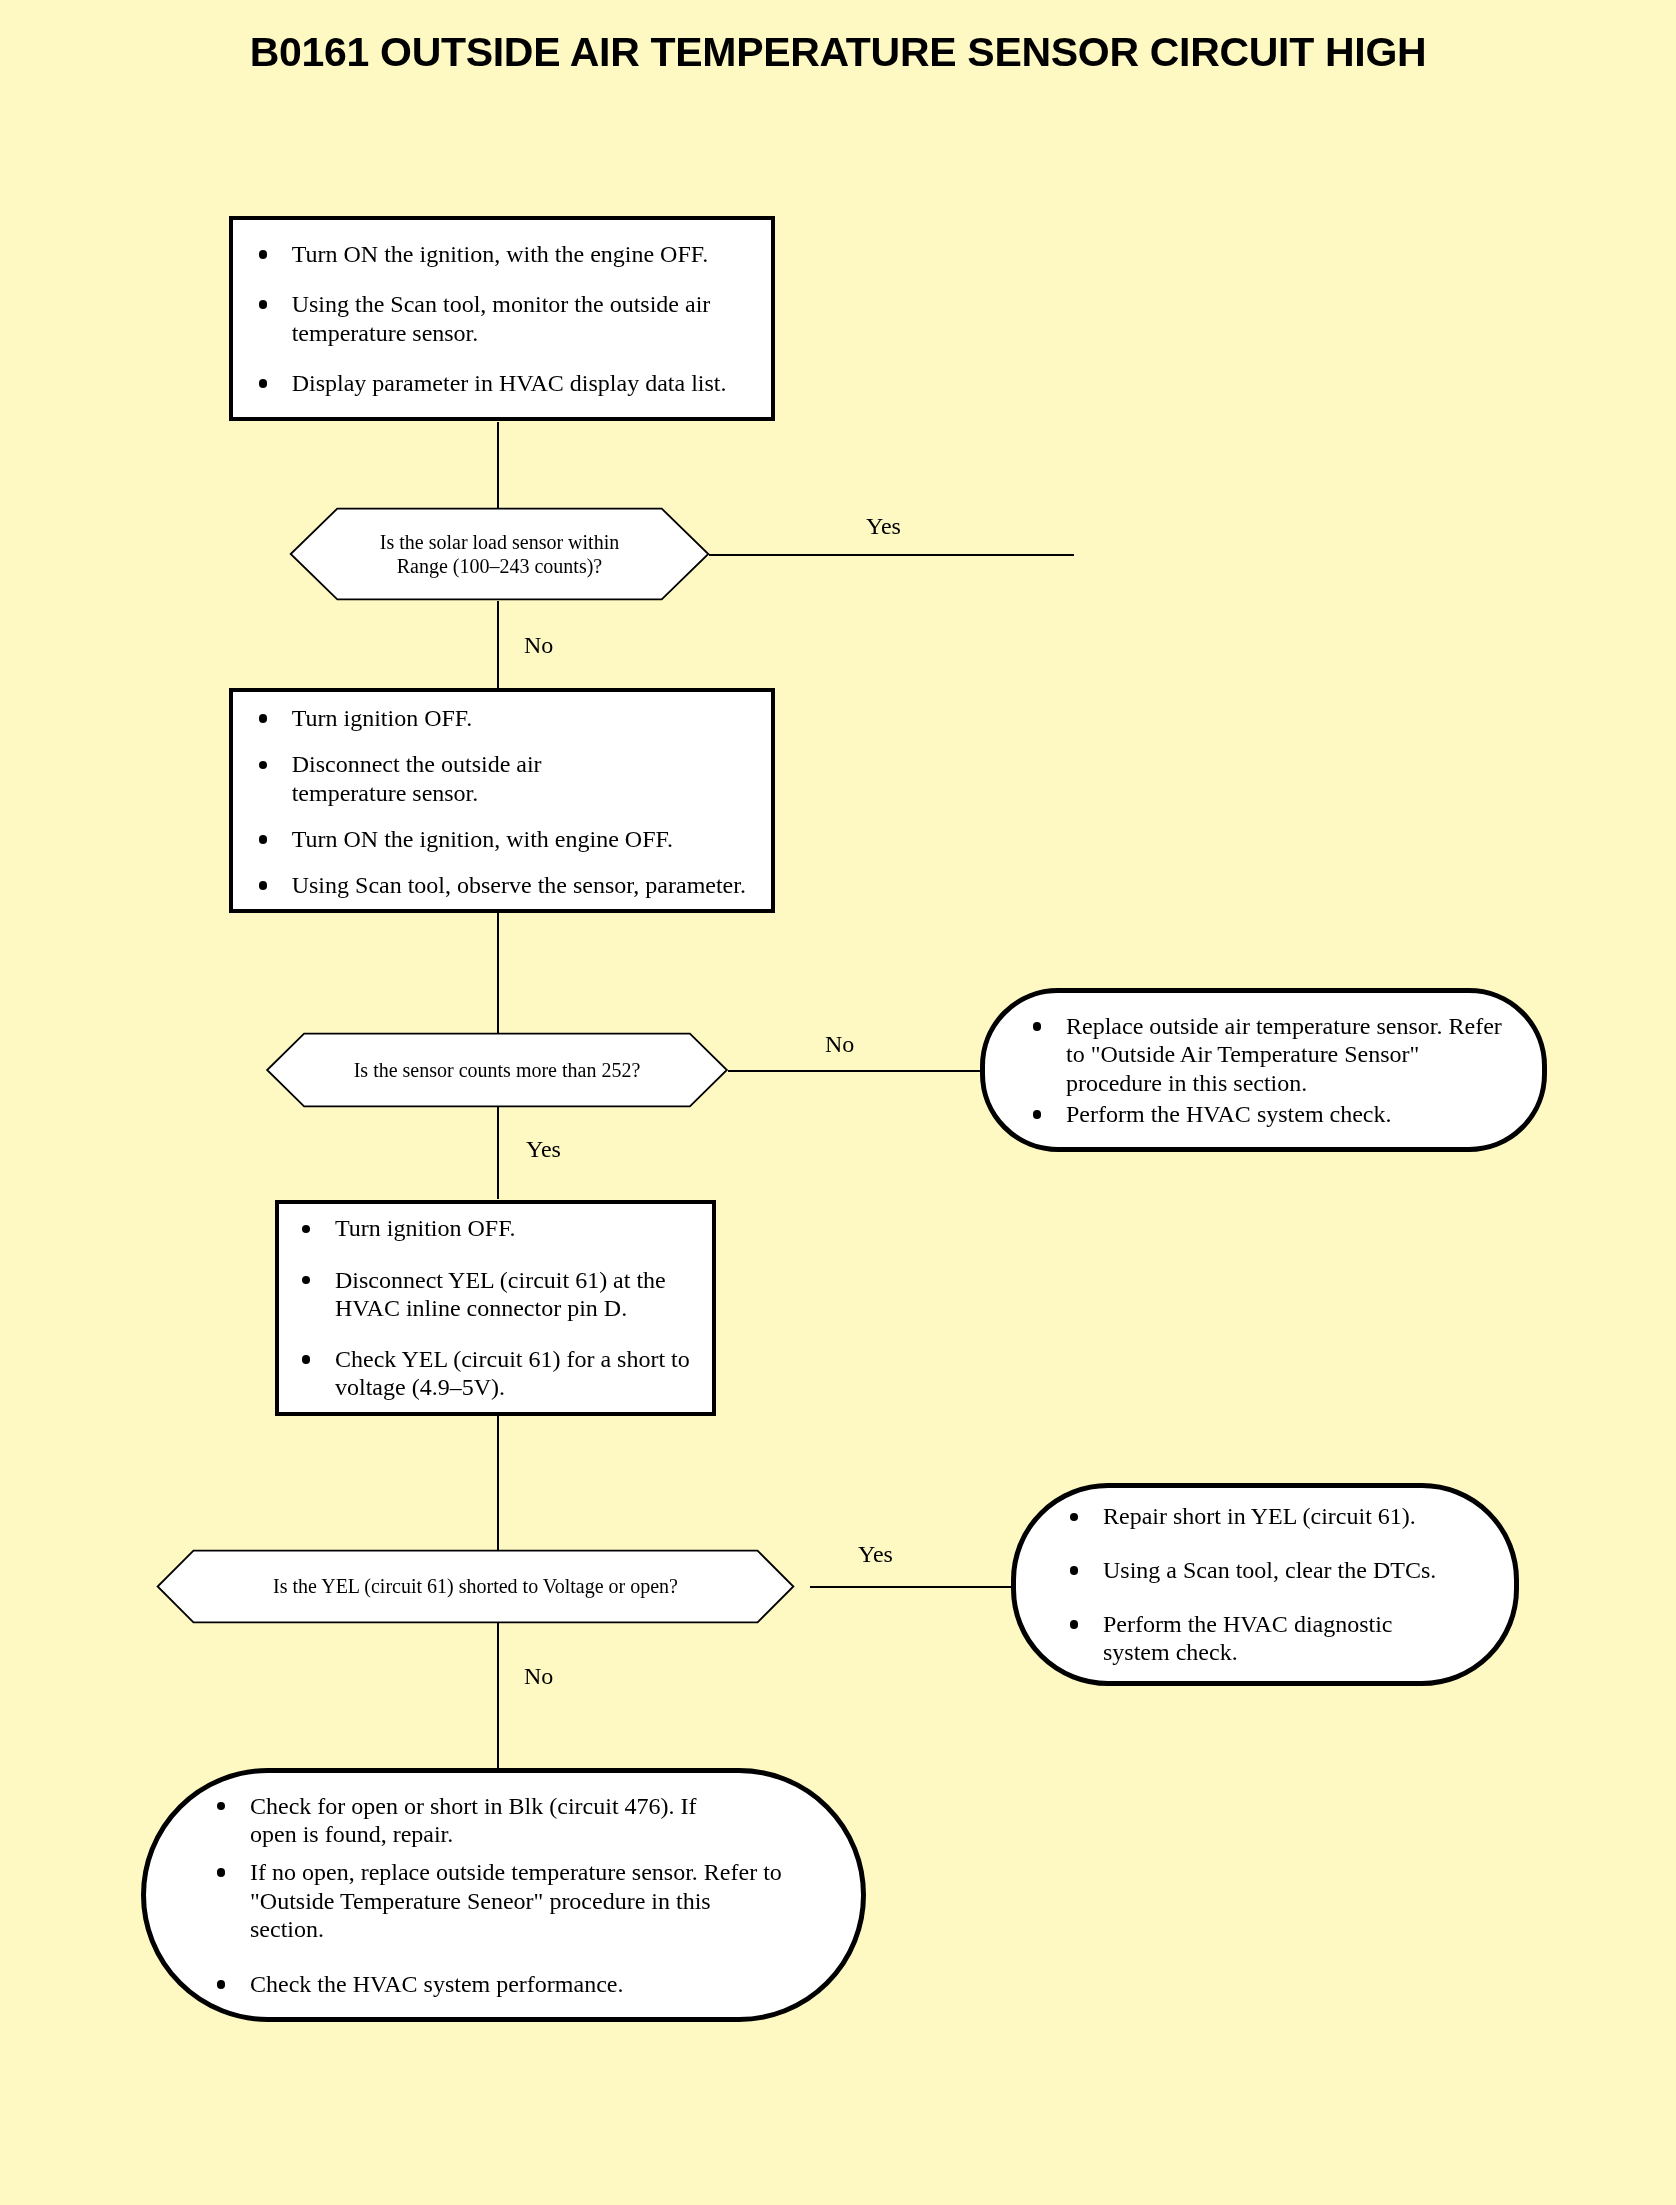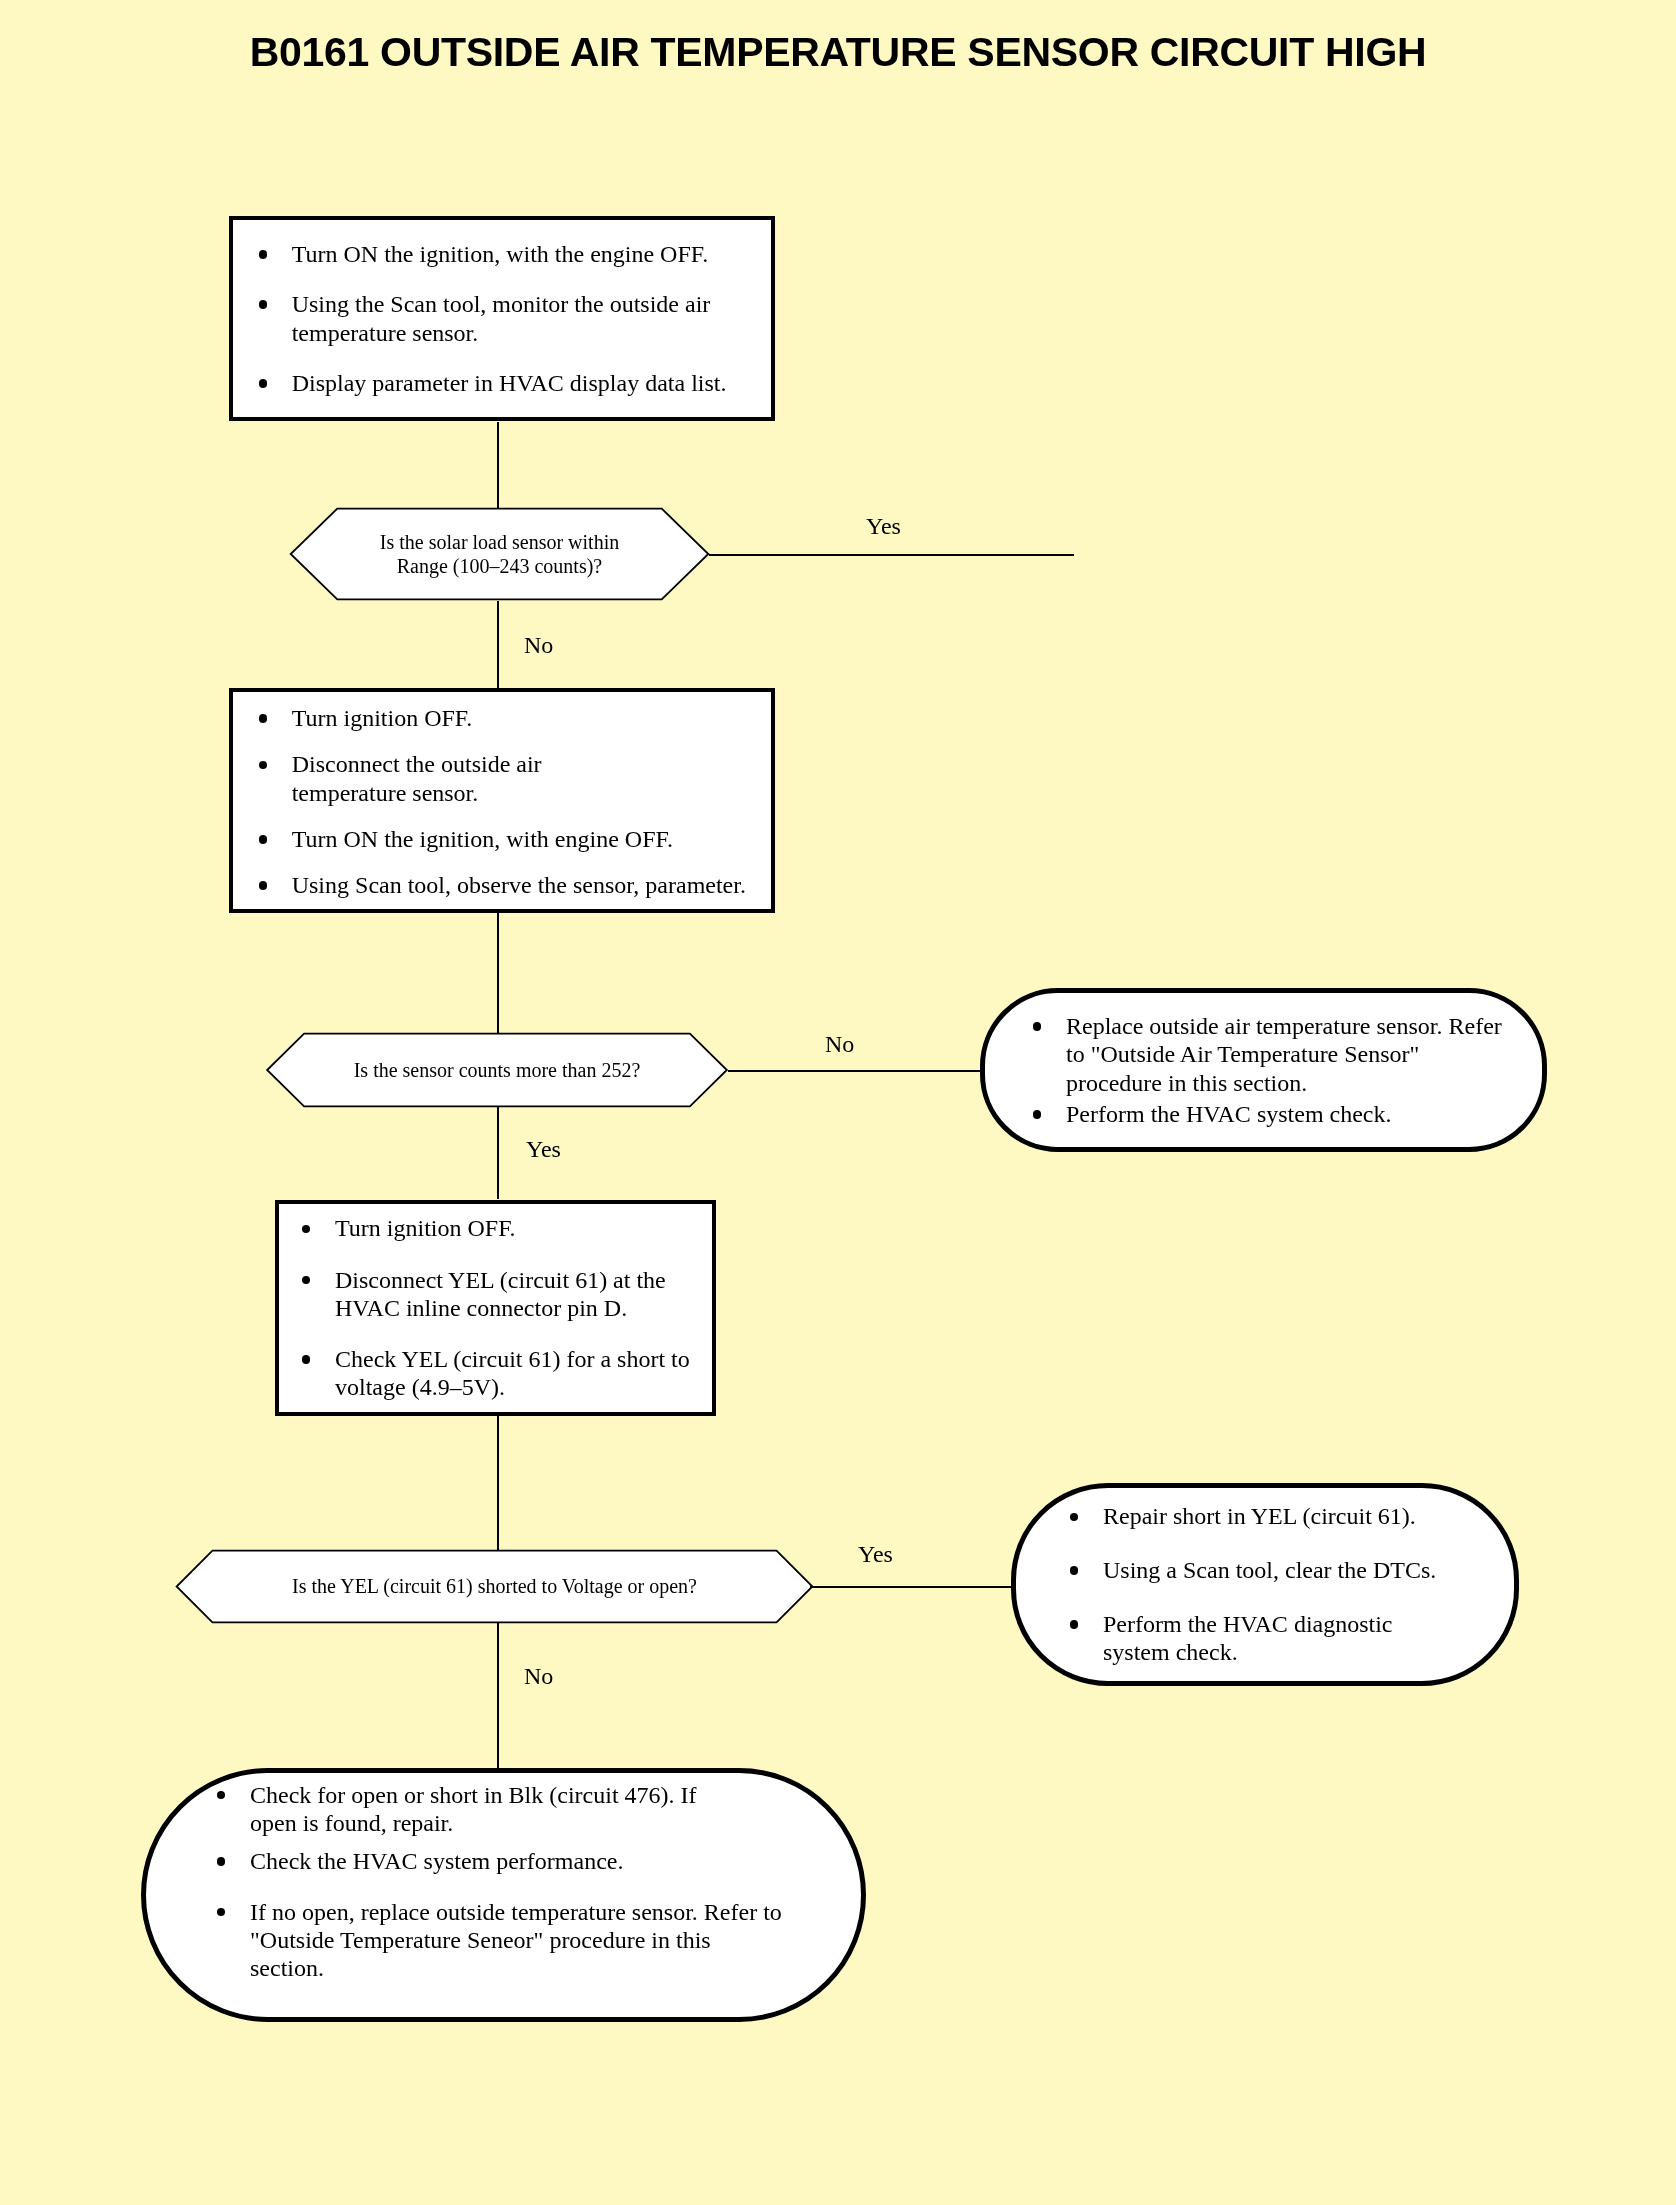--- a/index.html
+++ b/index.html
@@ -216,21 +216,21 @@
         <li style="max-width:365px;">
           <span class="dot"></span>
           <span>Check YEL (circuit 61) for a short to voltage (4.9–5V).</span>
         </li>
       </ul>
     </div>
   </div>
 
   <div class="vline" style="left:497px; top:1416px; height:134px;"></div>
 
-  <div class="hexwrap" style="left:176px; top:1550px; width:637px; height:73px;">
+  <div class="hexwrap" style="left:157px; top:1550px; width:637px; height:73px;">
     <svg width="637" height="73" viewBox="0 0 1048 120">
       <polygon points="60,1 988,1 1047,60 988,119 60,119 1,60" fill="#ffffff" stroke="#000000" stroke-width="3"></polygon>
     </svg>
     <div class="hextext">
       <div>Is the YEL (circuit 61) shorted to Voltage or open?</div>
     </div>
   </div>
 
   <div class="hline" style="left:810px; top:1586px; width:211px;"></div>
   <div class="edge-label" style="left:858px; top:1542px;">Yes</div>
@@ -257,26 +257,26 @@
   <div class="vline" style="left:497px; top:1623px; height:145px;"></div>
   <div class="edge-label" style="left:524px; top:1664px;">No</div>
 
   <div class="node term" style="left:141px; top:1768px; width:725px; height:254px; border-radius:128px;">
     <div class="inner" style="padding:0 43px 0 66px;">
       <ul class="bullets">
         <li style="max-width:498px; margin-bottom:10px;">
           <span class="dot"></span>
           <span>Check for open or short in Blk (circuit 476). If open is found, repair.</span>
         </li>
+        <li style="max-width:535px; margin-bottom:27px;">
+          <span class="dot"></span>
+          <span>If no open, replace outside temperature sensor. Refer to "Outside Temperature Seneor" procedure in this section.</span>
+        </li>
         <li>
           <span class="dot"></span>
           <span>Check the HVAC system performance.</span>
         </li>
-        <li style="max-width:535px; margin-bottom:27px;">
-          <span class="dot"></span>
-          <span>If no open, replace outside temperature sensor. Refer to "Outside Temperature Seneor" procedure in this section.</span>
-        </li>
       </ul>
     </div>
   </div>
 
 </div>
 
 
 </body></html>

